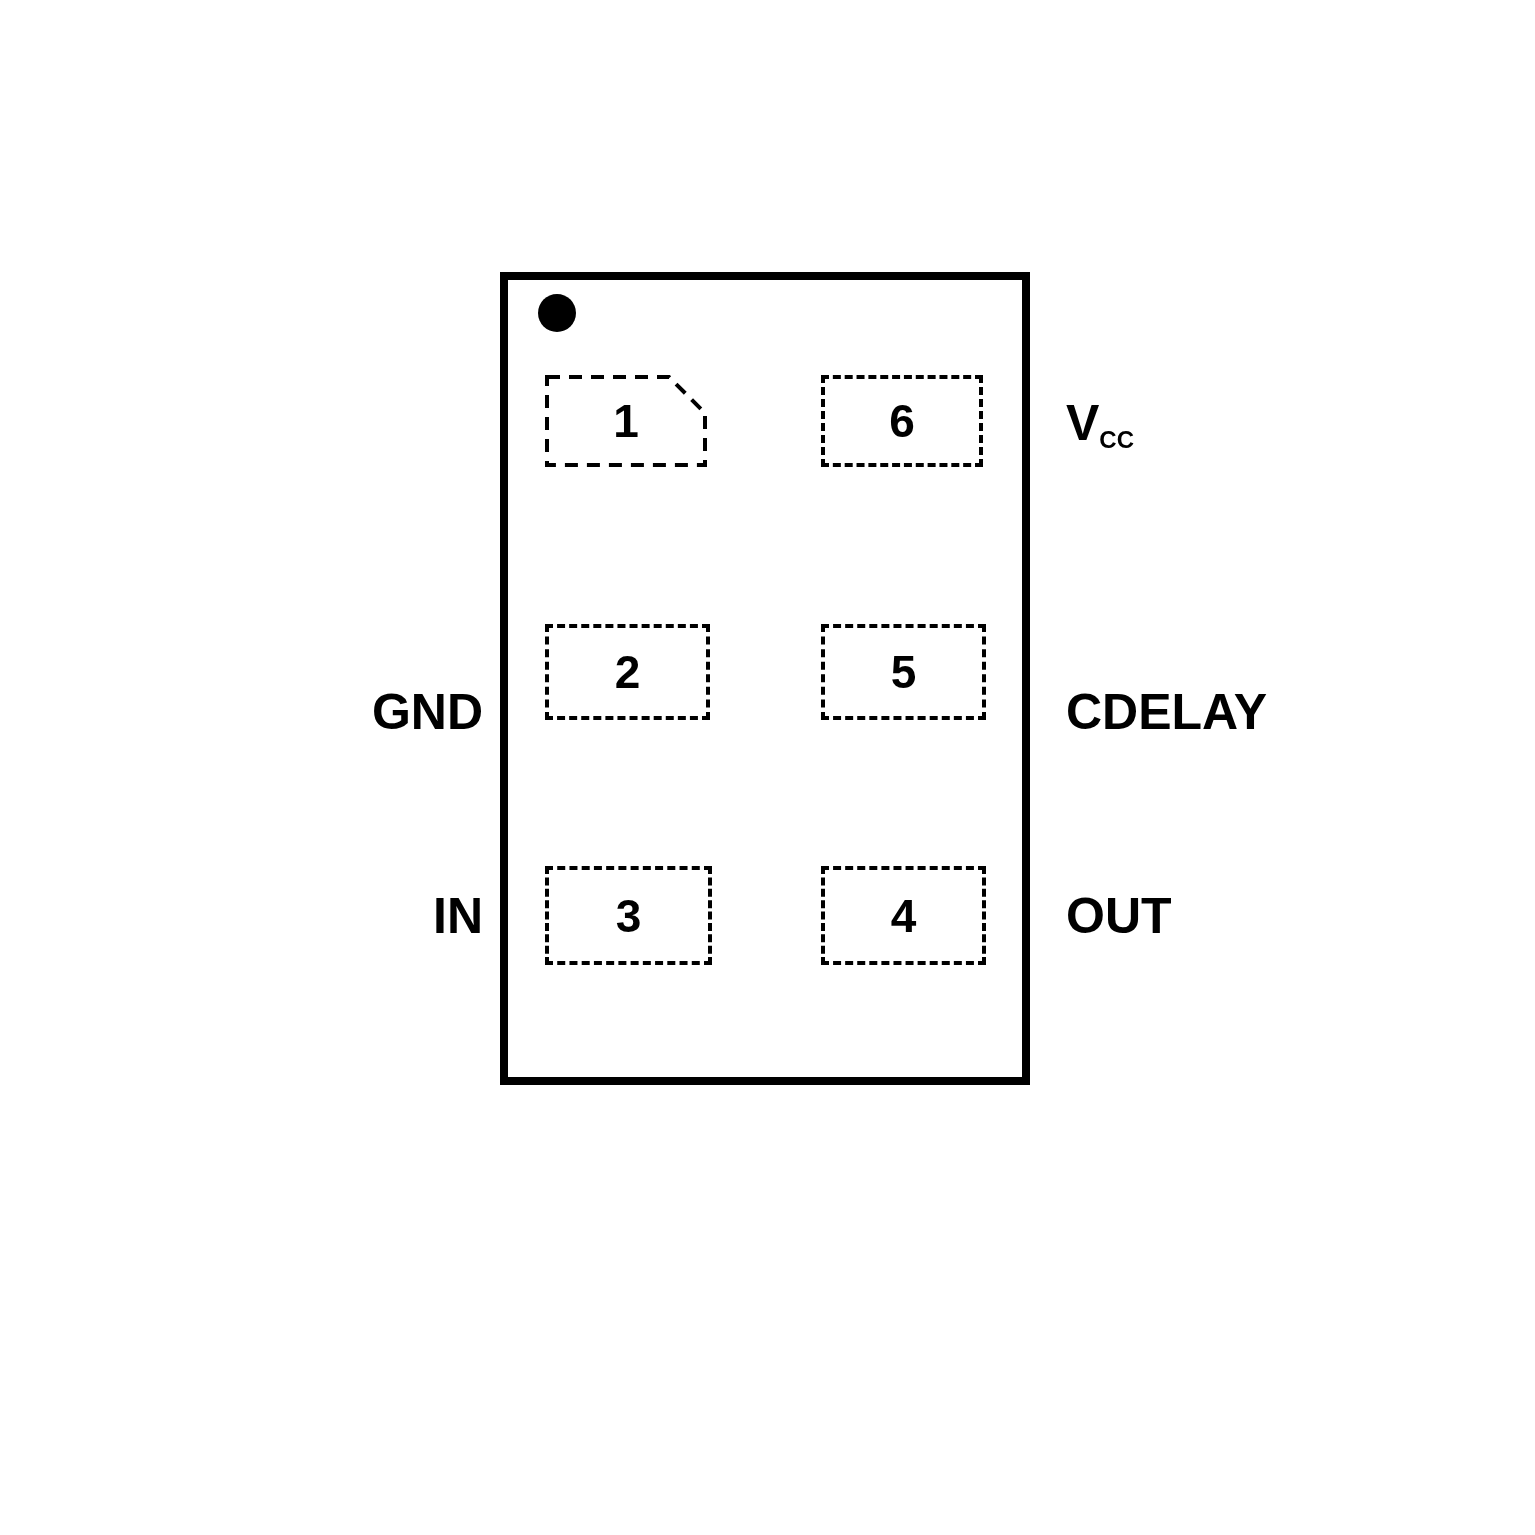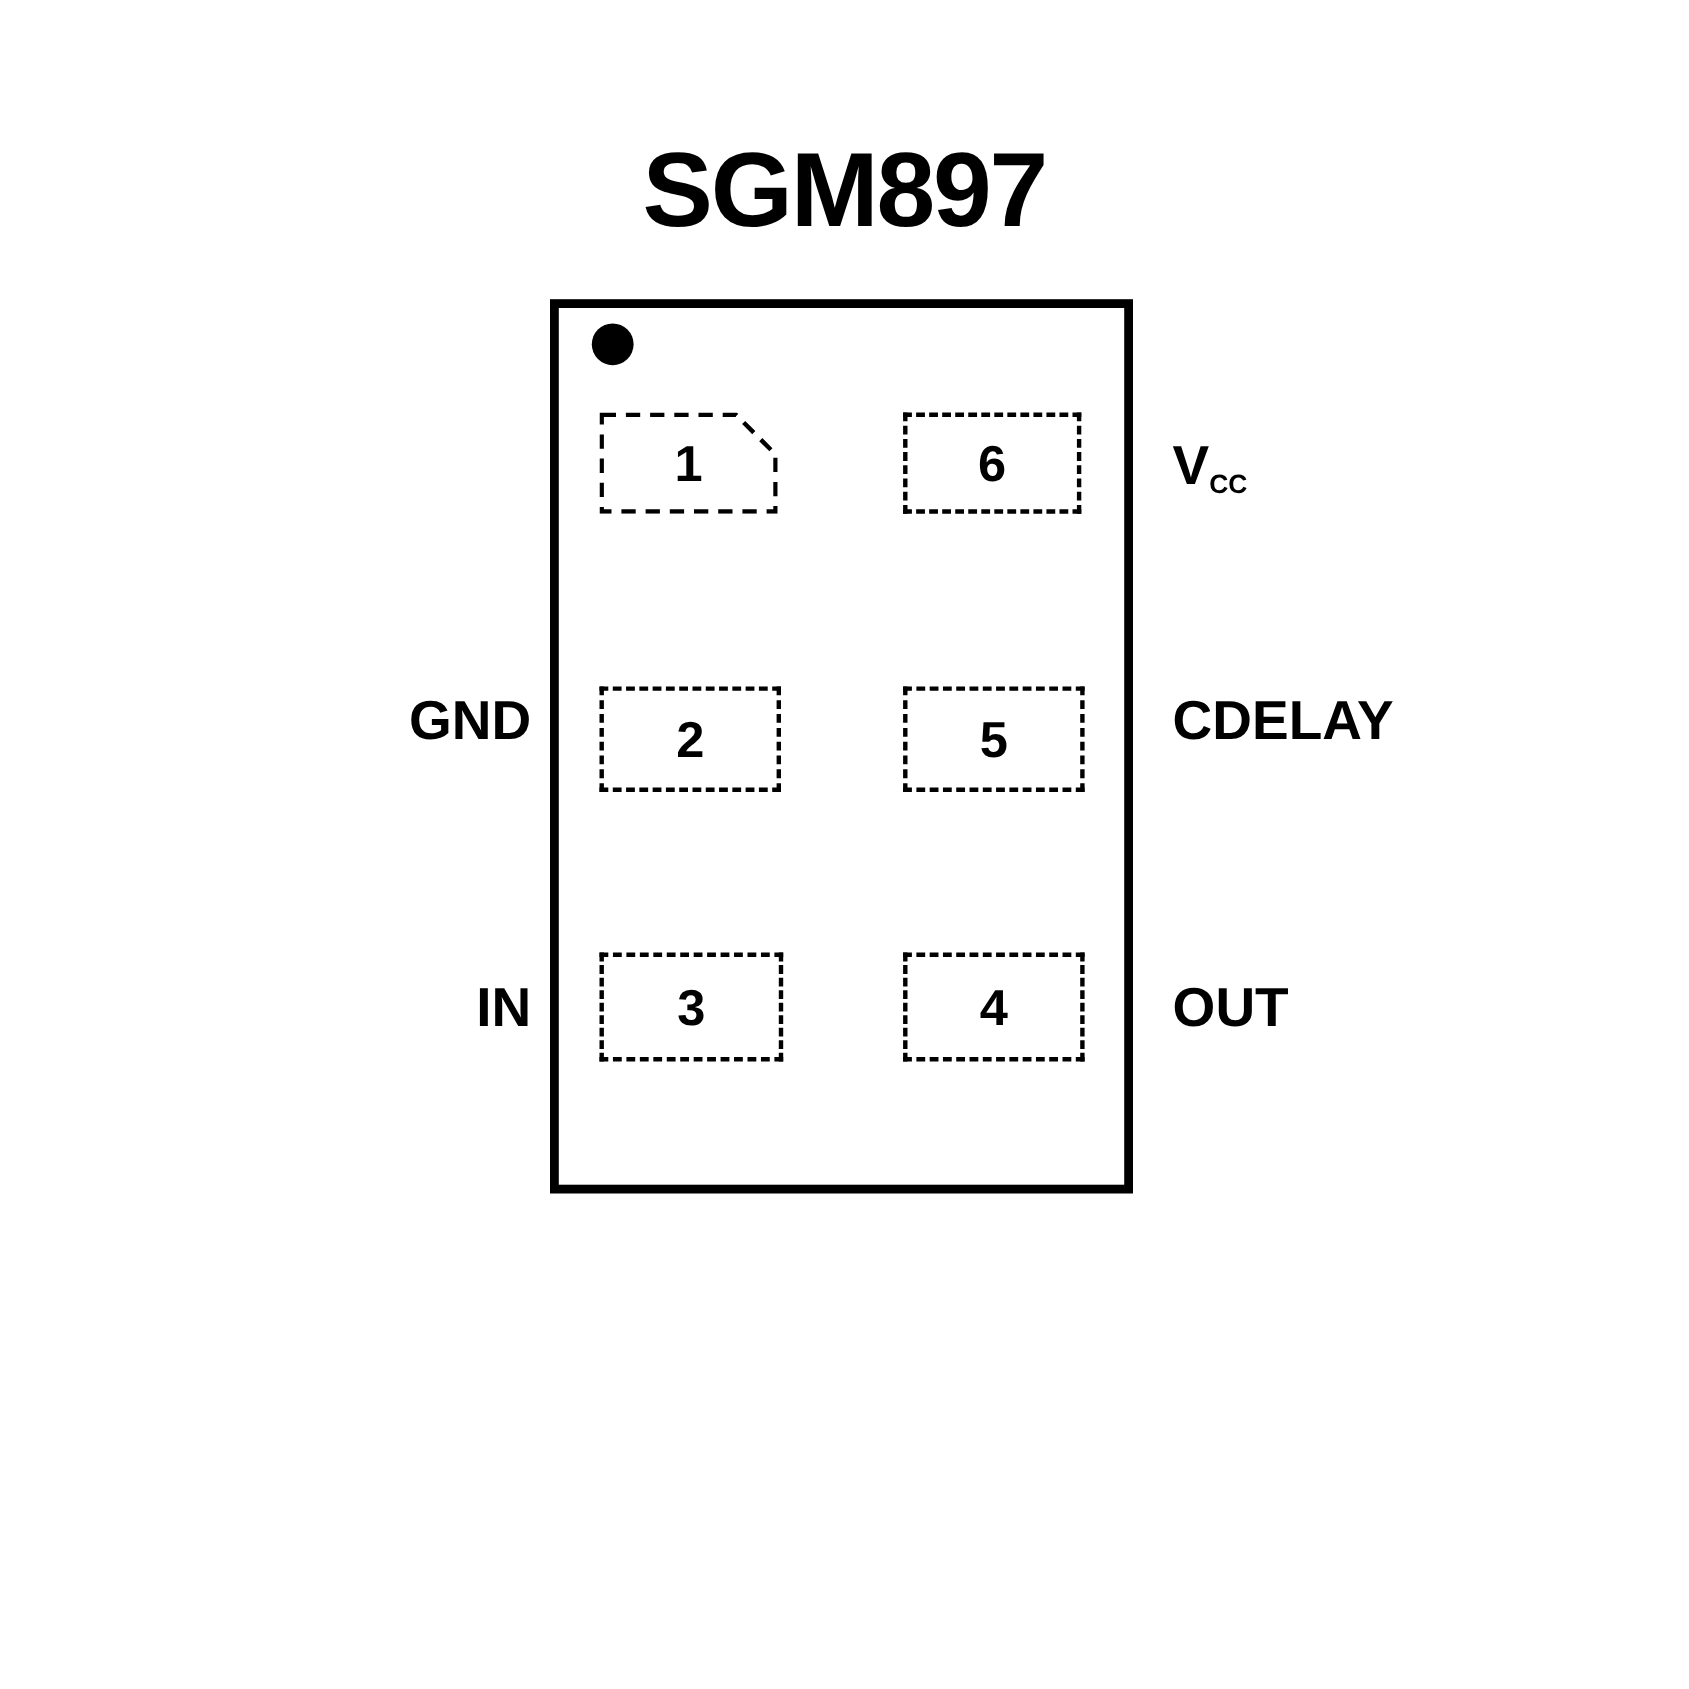--- a/index.html
+++ b/index.html
@@ -86,36 +86,35 @@
   }
   .label-left {
     right: 1052px;
     text-align: right;
   }
   .label-right {
     left: 1066px;
     text-align: left;
   }
   .lbl-row-1 { top: 423px; }
-  .lbl-row-2 { top: 655px; }
+  .lbl-row-2 { top: 712px; }
   .lbl-row-3 { top: 916px; text-align: center; }
   .sub {
     font-size: 24px;
     font-weight: bold;
     vertical-align: baseline;
     position: relative;
     top: 8px;
   }
 </style>
 </head>
 <body>
 
 <div class="canvas">
 
-  <div class="title">SGM897</div>
 
   <div class="package"></div>
 
   <div class="pin1-dot"></div>
 
   <div class="pin-box noborder pin-1">
     <svg class="chamfer-svg" viewBox="0 0 162 92" preserveAspectRatio="none">
       <path d="M 2 2 L 124 2 L 160 38 L 160 90 L 2 90 Z" fill="none" stroke="#000000" stroke-width="4" stroke-dasharray="13 9"></path>
     </svg>
     <span class="pin-num">1</span>

